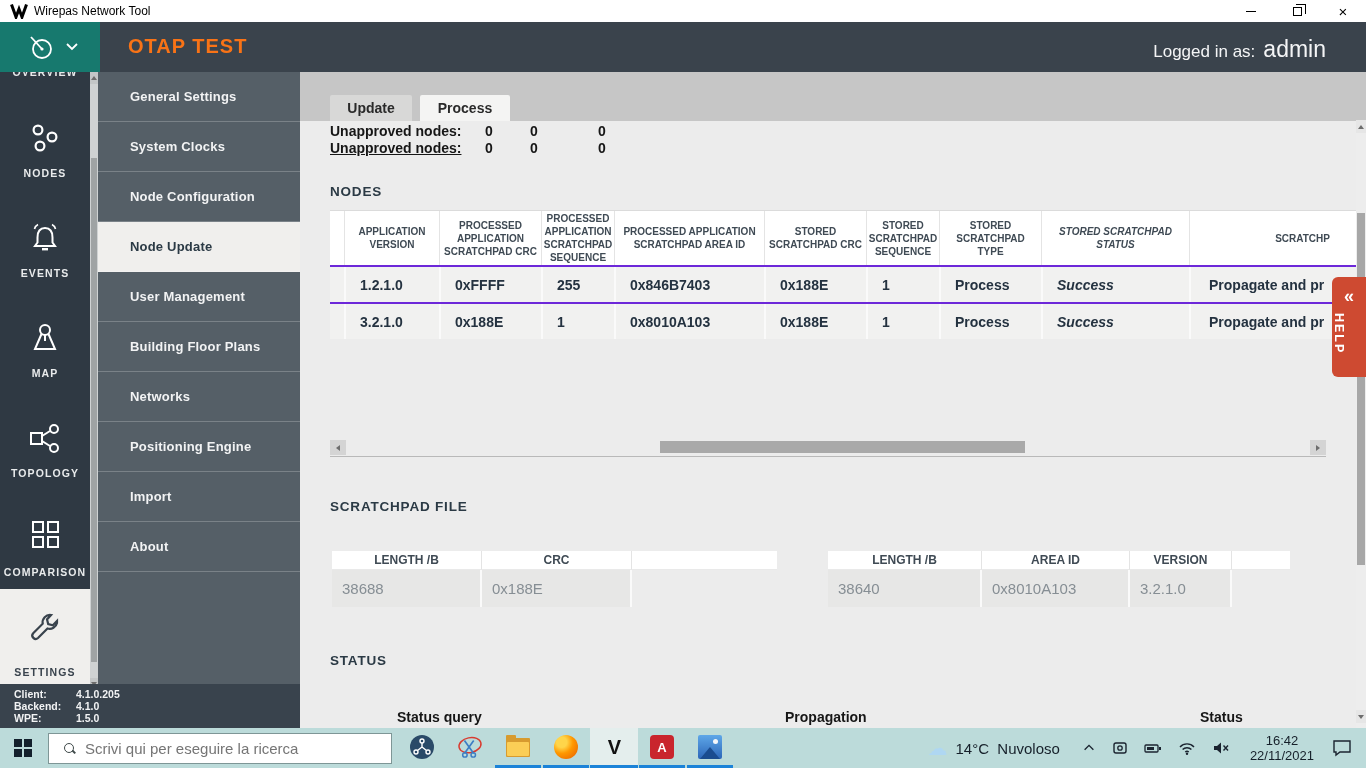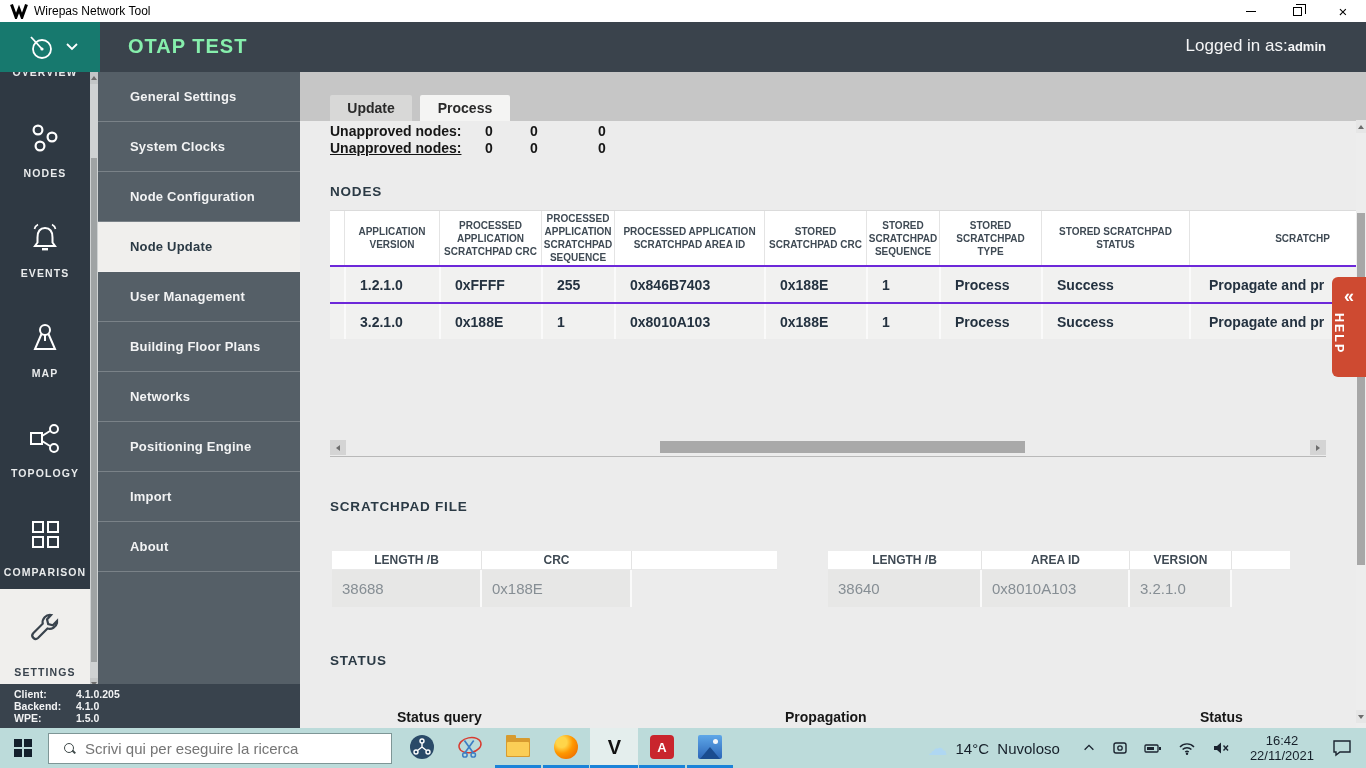--- a/index.html
+++ b/index.html
@@ -14,23 +14,23 @@
   .win-btn { position:absolute; top:0; width:46px; height:22px; display:flex; align-items:center; justify-content:center; }
   .wb-min  { right:92px; } .wb-max { right:46px; } .wb-close { right:0; }
   .wb-min span { display:block; width:10px; height:1px; background:#000; }
   .wb-max .sq { position:relative; width:9px; height:9px; border:1px solid #000; background:#fff; }
   .wb-max .sq:before { content:""; position:absolute; left:2px; top:-4px; width:9px; height:9px; border:1px solid #000; border-left:none; border-bottom:none; }
   .wb-close span { font-size:15px; line-height:1; color:#000; }
 
   
   .appheader { position:absolute; left:0; top:22px; width:1366px; height:50px; background:#3A434C; z-index:5; }
   .brand-tile { position:absolute; left:0; top:0; width:100px; height:50px; background:#17796E; display:flex; align-items:center; }
-  .appheader .ah-title { position:absolute; left:128px; top:13px; font-size:20px; font-weight:bold; color:#86efac; letter-spacing:1px; }
+  .appheader .ah-title { position:absolute; left:128px; top:13px; font-size:20px; font-weight:bold; color:#f97316; letter-spacing:1px; }
   .login { position:absolute; right:40px; top:14px; color:#F4F5F6; font-size:17px; }
-  .login b { font-size:13px; font-weight:bold; }
+  .login b { font-size:23px; margin-left:8px; font-weight:normal; }
 
   
   .iconbar { position:absolute; left:0; top:72px; width:90px; height:612px; background:#2F3943; z-index:1; }
   .nav-label { position:absolute; left:0; width:90px; text-align:center; font-size:10.5px; font-weight:bold;
                color:#E9EBEC; letter-spacing:1.1px; z-index:2; }
   .nav-icon { position:absolute; z-index:2; }
   .settings-tile { position:absolute; left:0; top:589px; width:90px; height:95px; background:#F0EFED; z-index:2; }
   .settings-tile .nav-label { color:#39434D; }
   .versions { position:absolute; left:0; top:684px; width:300px; height:44px; background:#39434D; z-index:3; padding:4px 0 0 14px; }
   .vline { font-size:10.5px; line-height:12px; font-weight:bold; color:#F2F3F4; }
@@ -63,21 +63,21 @@
   .ntable { position:absolute; left:30px; top:138px; width:1036px; border-top:1px solid #DBDBDB; }
   .nhead { display:flex; height:54px; background:#FFFFFF; }
   .nhead .cell { display:flex; align-items:center; justify-content:center; text-align:center;
                  font-size:10px; font-weight:bold; color:#3F4A54; line-height:1.3; padding:0 4px;
                  border-right:1px solid #E4E4E4; }
   .nhead .c9 { justify-content:flex-end; padding-right:36px; border-right:none; }
   .nrow { display:flex; height:37px; border-top:2px solid #6d28d9; }
   .nrow .cell { background:#F1F1F0; border-right:2px solid #FAFAFA; display:flex; align-items:center;
                 font-size:14px; font-weight:bold; color:#243240; padding-left:14px; overflow:hidden; white-space:nowrap; }
   .c0 { width:15px; } .c1 { width:95px; } .c2 { width:102px; } .c3 { width:73px; } .c4 { width:150px; }
-  .c5 { width:102px; } .c6 { width:73px; } .c7 { width:102px; } .c8 { width:148px; } .c9 { flex:1; }
+  .c5 { width:102px; } .c6 { width:73px; } .c7 { width:102px; } .c8 { width:148px;font-style:italic; } .c9 { flex:1; }
 
   .hscroll-btn { position:absolute; top:368px; width:16px; height:15px; background:#D4D4D4;
                  display:flex; align-items:center; justify-content:center; }
   .hscroll-thumb { position:absolute; left:360px; top:369px; width:365px; height:12px; background:#A9A9A9; }
   .hdivider { position:absolute; left:30px; top:384px; width:996px; height:1px; background:#B9B9B9; }
 
   .sp-table { position:absolute; top:479px; display:block; }
   .sp-head { display:flex; height:19px; }
   .sp-head .cell { background:#FFFFFF; border-right:1px solid #E4E4E4; border-bottom:1px solid #E9E9E9;
                    display:flex; align-items:center; justify-content:center;

